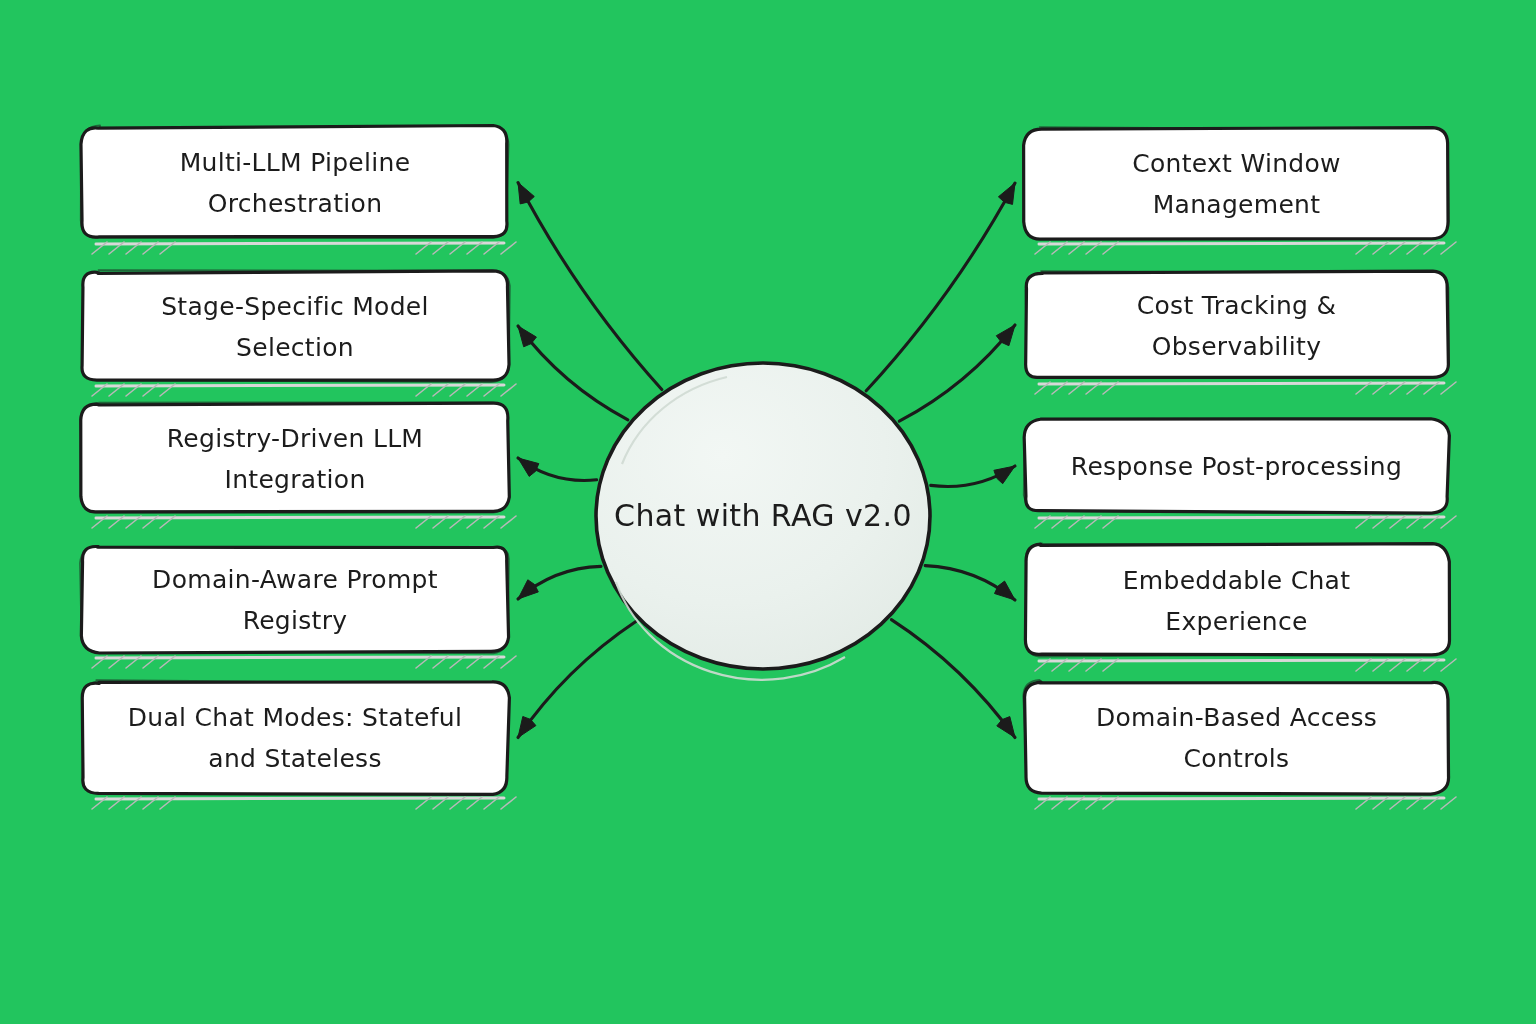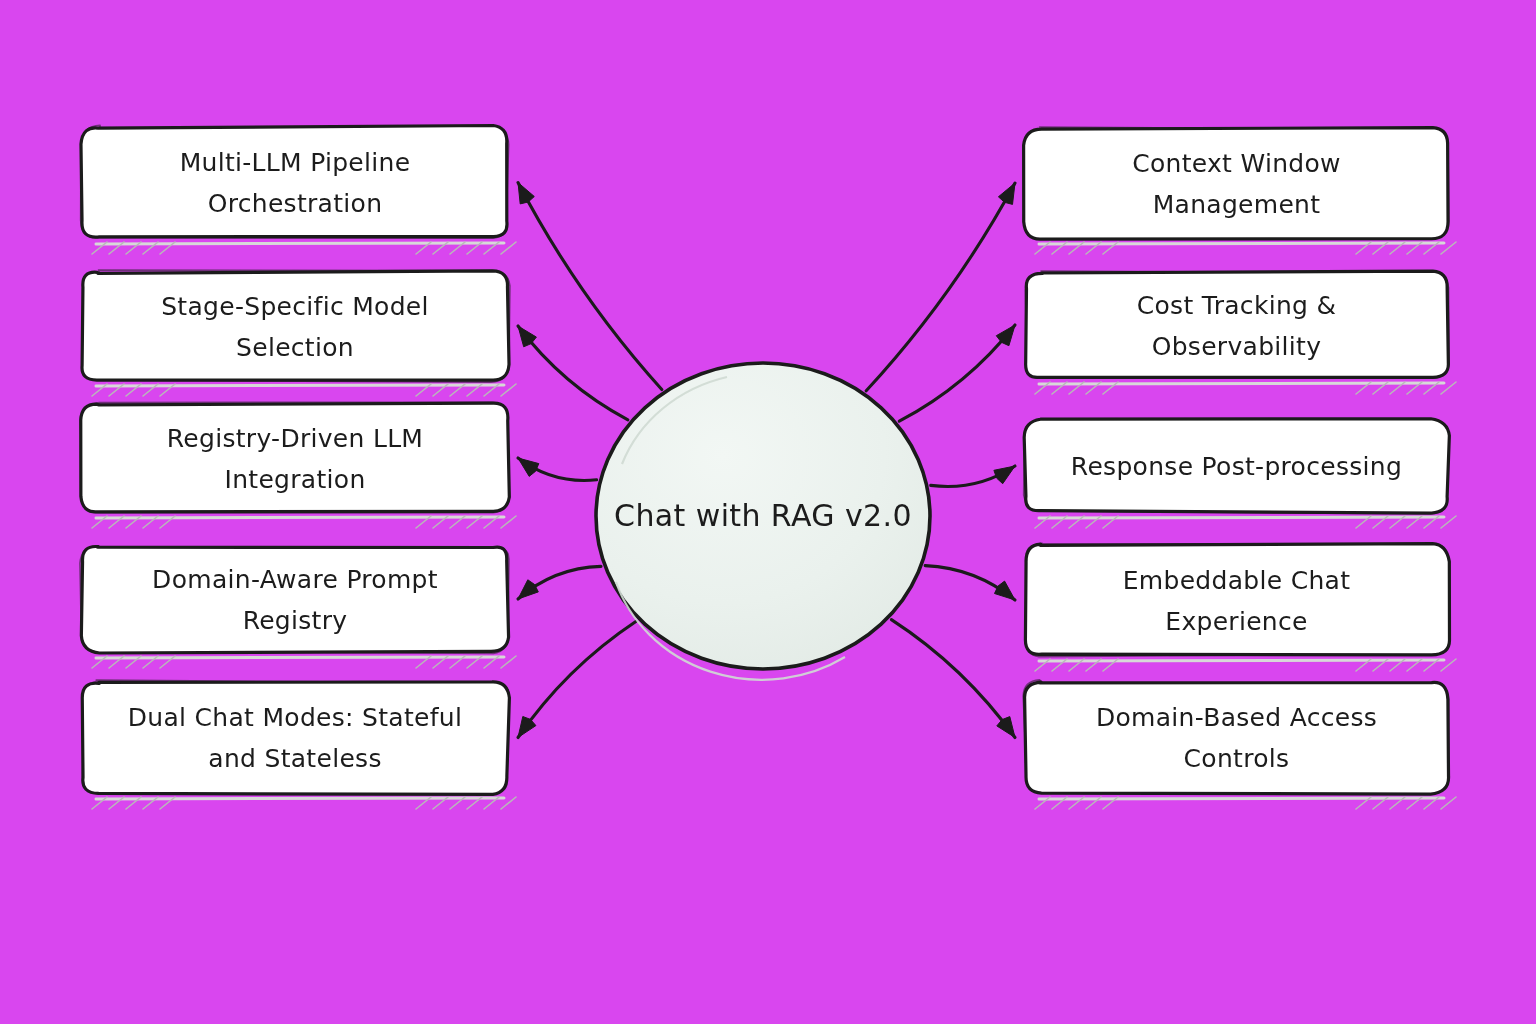--- a/index.html
+++ b/index.html
@@ -4,21 +4,21 @@
 <style>
   html, body {
     margin: 0;
     padding: 0;
     background: #ffffff;
   }
   #canvas {
     position: relative;
     width: 1536px;
     height: 1024px;
-    background: #d946ef;
+    background: #22c55e;
     overflow: hidden;
     font-family: "DejaVu Sans", sans-serif;
   }
   #diagram-svg {
     position: absolute;
     left: 0;
     top: 0;
     width: 1536px;
     height: 1024px;
   }

